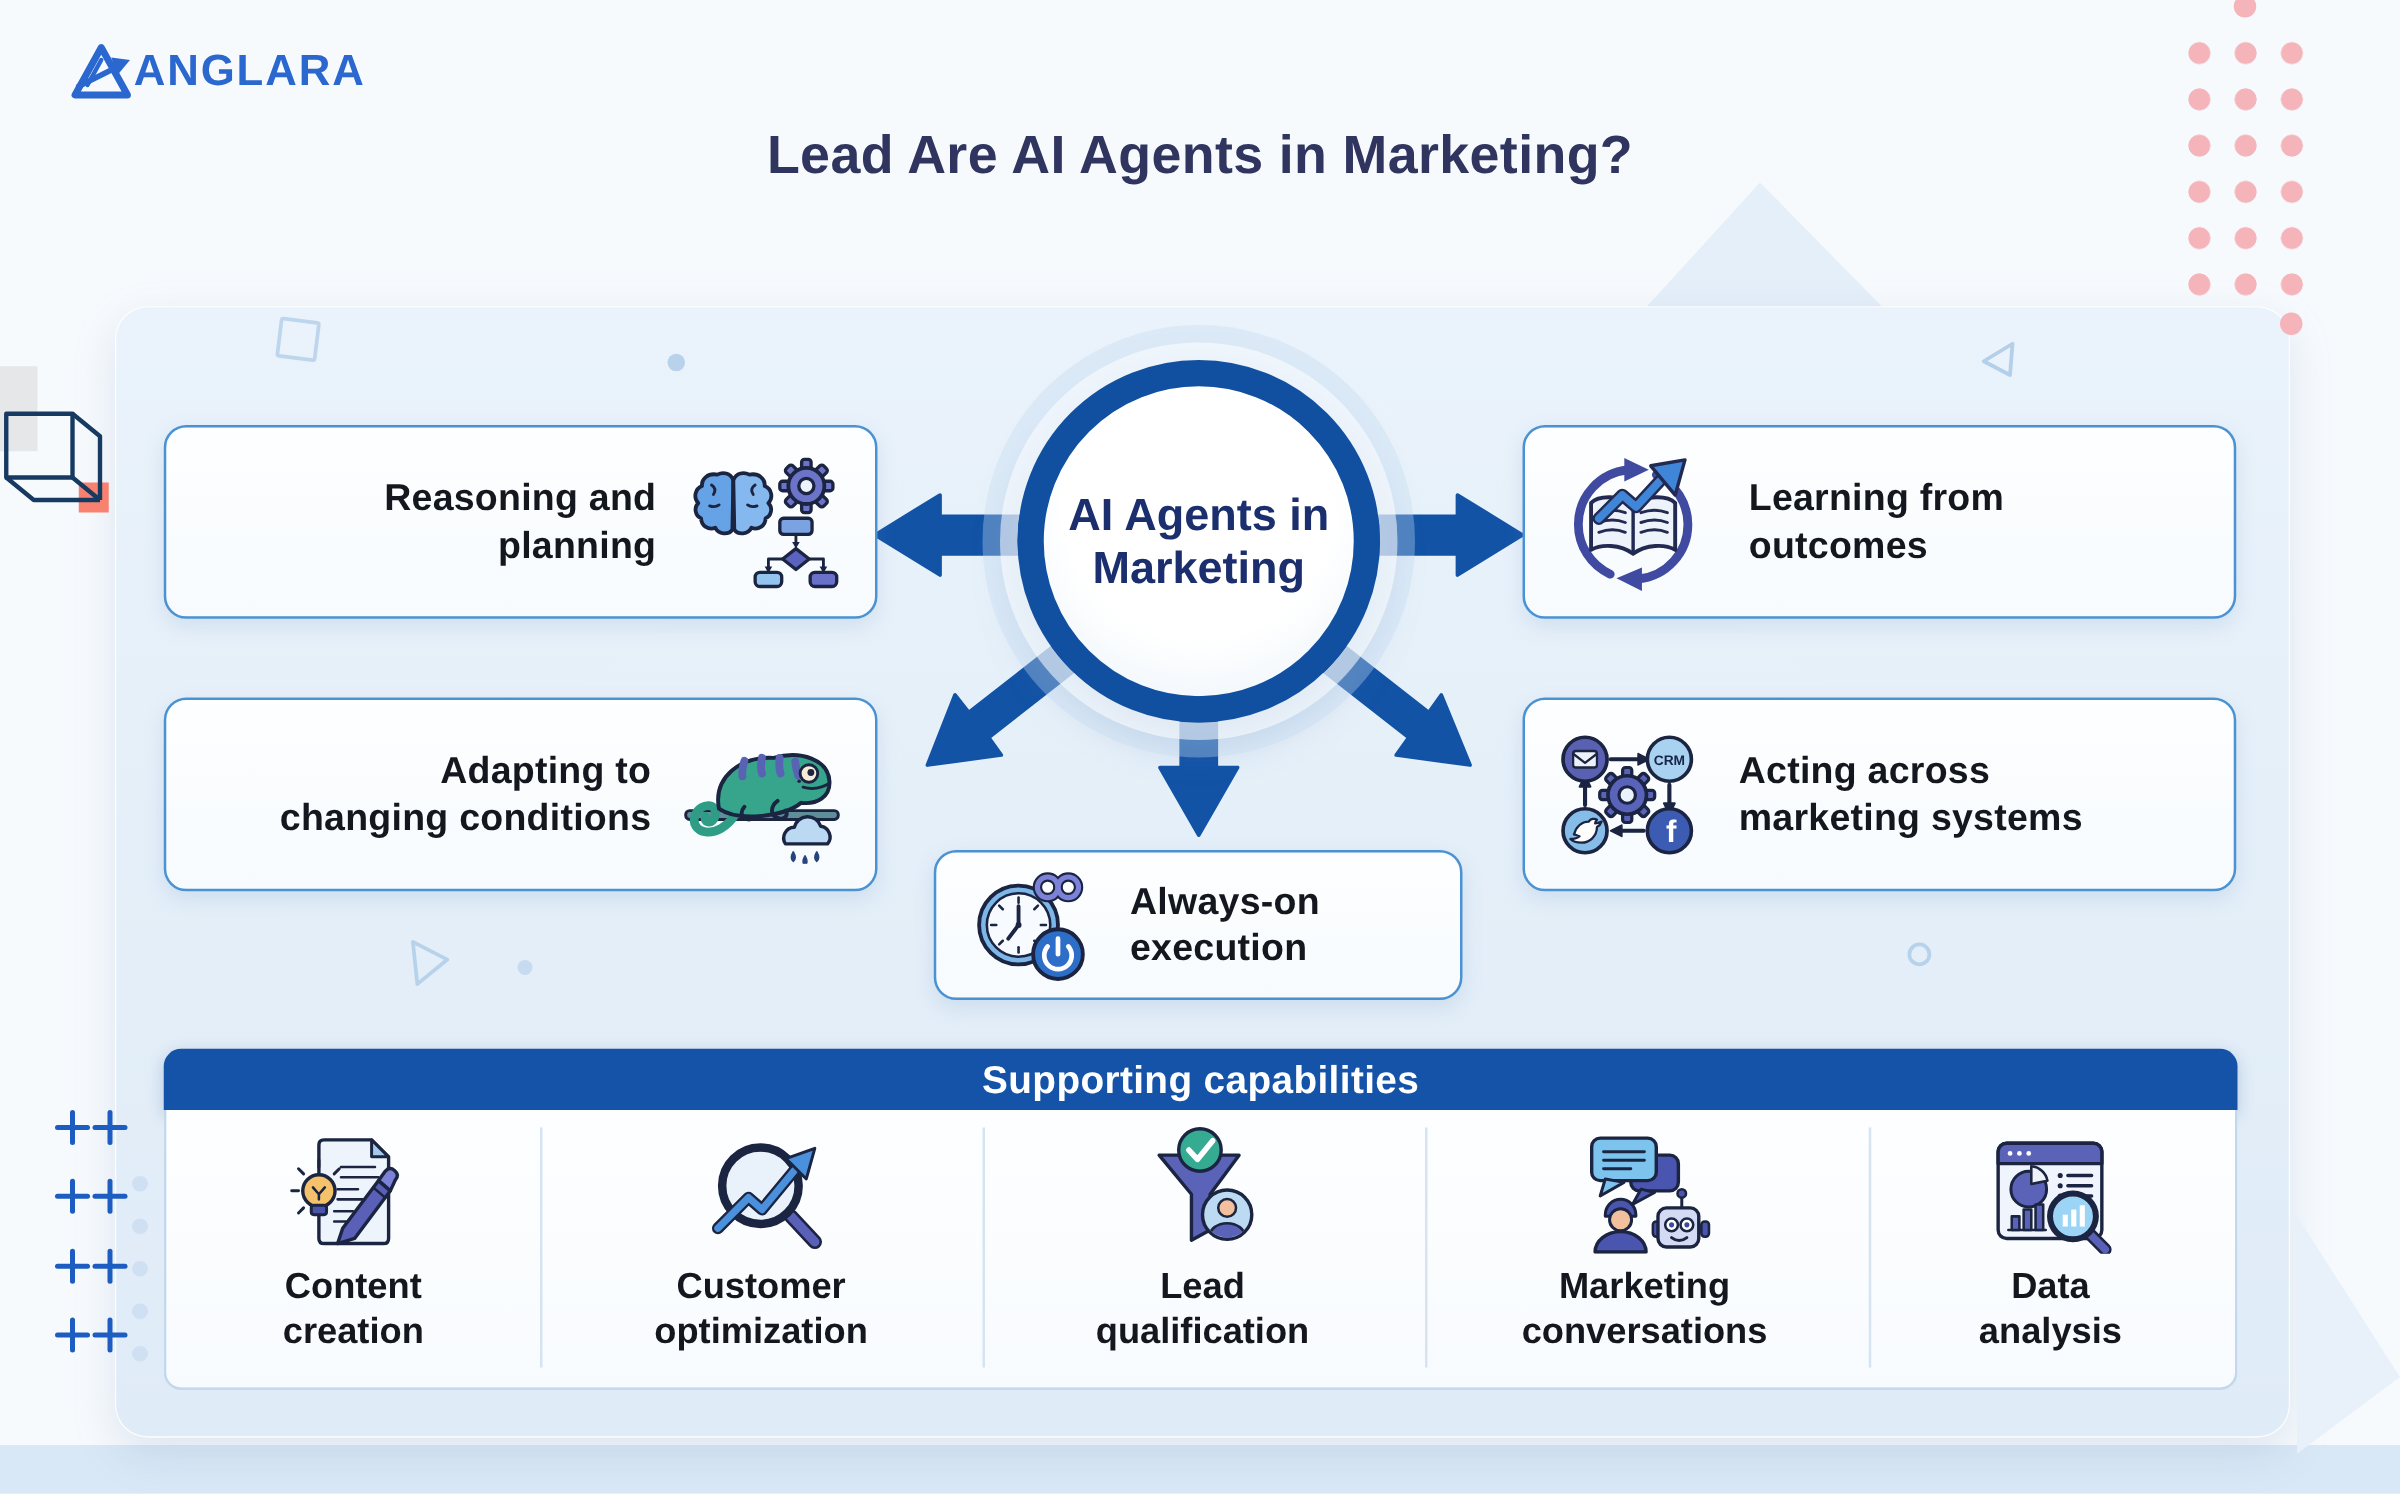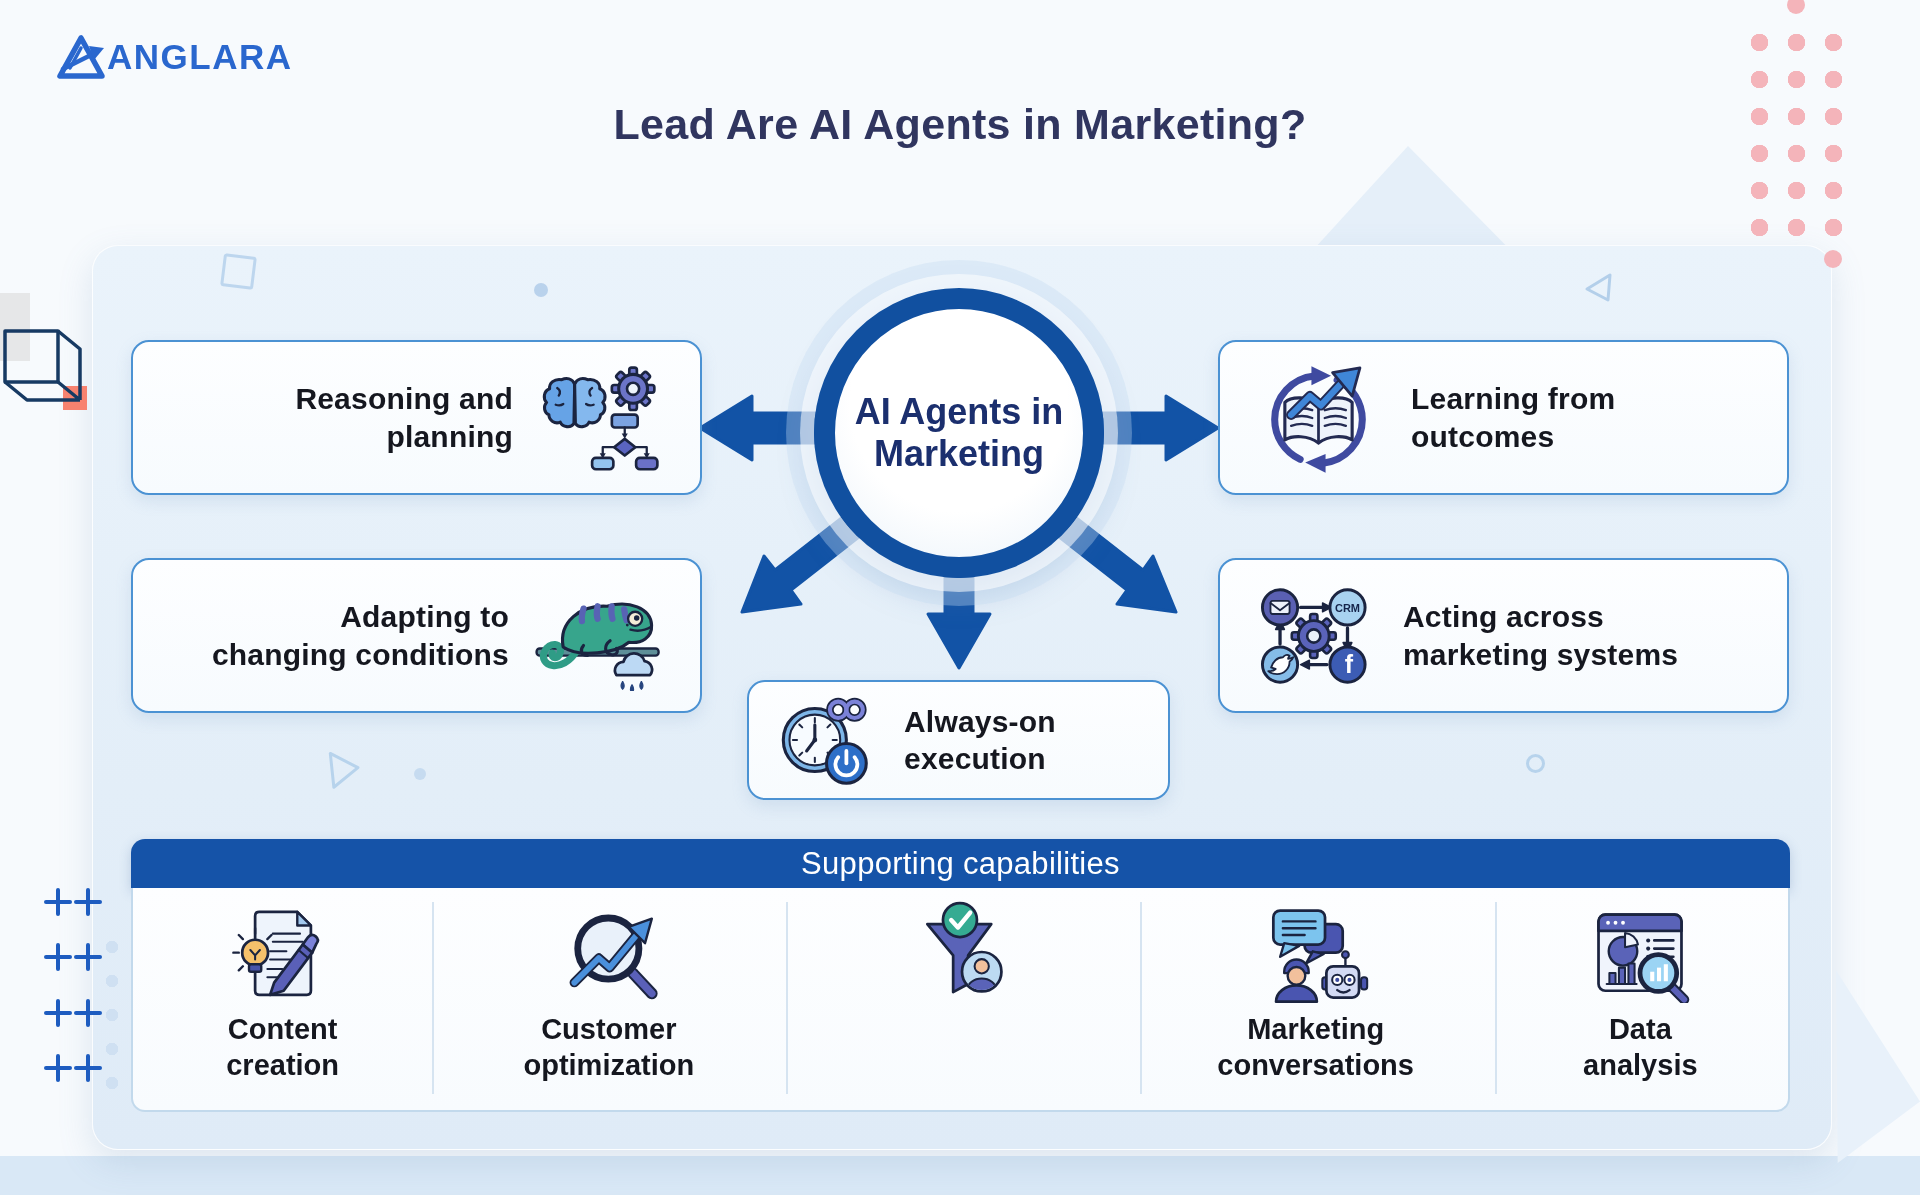--- a/index.html
+++ b/index.html
@@ -56,36 +56,36 @@
        background:radial-gradient(circle at 50% 38%,#ffffff 55%,#e9f2fa 100%);
        border:21px solid #1150a0;display:flex;align-items:center;justify-content:center;
        text-align:center;z-index:5;
        box-shadow:0 0 0 14px rgba(255,255,255,.55),0 0 0 28px rgba(196,219,240,.35),0 14px 34px rgba(90,130,180,.35)}
   .hub-txt{font-size:36px;font-weight:bold;color:#1b2f6e;line-height:1.16}
 
   
   .feature{position:absolute;display:flex;align-items:center;gap:26px;
            background:linear-gradient(180deg,#fdfeff,#f7fbfe);
            border:2px solid #4b92d3;border-radius:18px;
-           box-shadow:0 6px 16px rgba(110,150,195,.18);padding:0 32px;z-index:4}
+           box-shadow:0 6px 16px rgba(110,150,195,.18);padding:0 20px;z-index:4}
   .f-txt{font-size:30px;font-weight:bold;color:#15171f;line-height:1.24;letter-spacing:.2px}
   .f-txt span{display:block}
   .feature.left{justify-content:flex-end}
   .feature.left .f-txt{text-align:right}
   #feat-0{left:131px;top:340px;width:571px;height:155px}
   #feat-1{left:1218px;top:340px;width:571px;height:155px}
   #feat-2{left:131px;top:558px;width:571px;height:155px}
   #feat-3{left:1218px;top:558px;width:571px;height:155px}
   #feat-4{left:747px;top:680px;width:423px;height:120px;padding:0 26px;}
 
   
   .sup-bar{position:absolute;left:131px;top:839px;width:1659px;height:49px;background:#1553a8;
            border-radius:14px 14px 0 0;display:flex;align-items:center;justify-content:center;z-index:4;
            box-shadow:0 4px 12px rgba(60,100,160,.25)}
-  .sup-bar-txt{color:#ffffff;font-size:31px;font-weight:normal;letter-spacing:.3px}
+  .sup-bar-txt{color:#ffffff;font-size:31px;font-weight:bold;letter-spacing:.3px}
   .sup-body{position:absolute;left:131px;top:888px;width:1659px;height:224px;
             background:linear-gradient(180deg,#fdfeff,#f8fbfe);
             border:2px solid #c2d9ec;border-top:none;border-radius:0 0 14px 14px;
             display:flex;z-index:4}
   .sup-col{display:flex;flex-direction:column;align-items:center;padding-top:13px}
   .sup-label{margin-top:8px;font-size:29px;font-weight:bold;color:#15171f;text-align:center;line-height:1.25}
   .sup-label span{display:block}
   .sup-div{position:absolute;top:14px;width:2px;height:192px;background:#d6e4f1}
 </style>
 </head>
@@ -360,20 +360,24 @@
         <path d="M24 34 H118 L84 80 V122 L62 134 V80 Z" fill="#5a63b8" stroke-width="4"></path>
         <circle cx="72" cy="28" r="25" fill="#35ab92" stroke-width="4"></circle>
         <path d="M59 28 L69 39 L87 17" fill="none" stroke="#ffffff" stroke-width="6.5"></path>
         <circle cx="104" cy="104" r="29" fill="#bcdaf2" stroke-width="4"></circle>
         <g clip-path="url(#pclip)">
           <path d="M83 130 a21 16 0 0 1 42 0 v6 h-42 Z" fill="#5a63b8" stroke-width="3"></path>
         </g>
         <circle cx="104" cy="96" r="10.5" fill="#f2c09c" stroke-width="3"></circle>
       </g>
     </svg>
+    <div class="sup-label" data-name="capability-label">
+      <span data-name="capability-label-line">Lead</span>
+      <span data-name="capability-label-line">qualification</span>
+    </div>
   </div>
 
   <div class="sup-col" style="width:355px" data-name="capability-customer-conversations">
     <svg width="109" height="102" viewBox="0 0 160 150" data-name="chat-person-robot-icon">
       <g stroke="#1b2440" stroke-linejoin="round" stroke-linecap="round">
         <rect x="64" y="34" width="56" height="42" rx="10" fill="#4a55b0" stroke-width="4"></rect>
         <path d="M76 74 L66 92 L92 78 Z" fill="#4a55b0" stroke-width="3.5"></path>
         <rect x="18" y="14" width="76" height="50" rx="10" fill="#7cc4ee" stroke-width="4"></rect>
         <path d="M34 62 L28 82 L56 66 Z" fill="#7cc4ee" stroke-width="3.5"></path>
         <path d="M32 30 H80 M32 40 H80 M32 50 H64" fill="none" stroke-width="3.5"></path>

